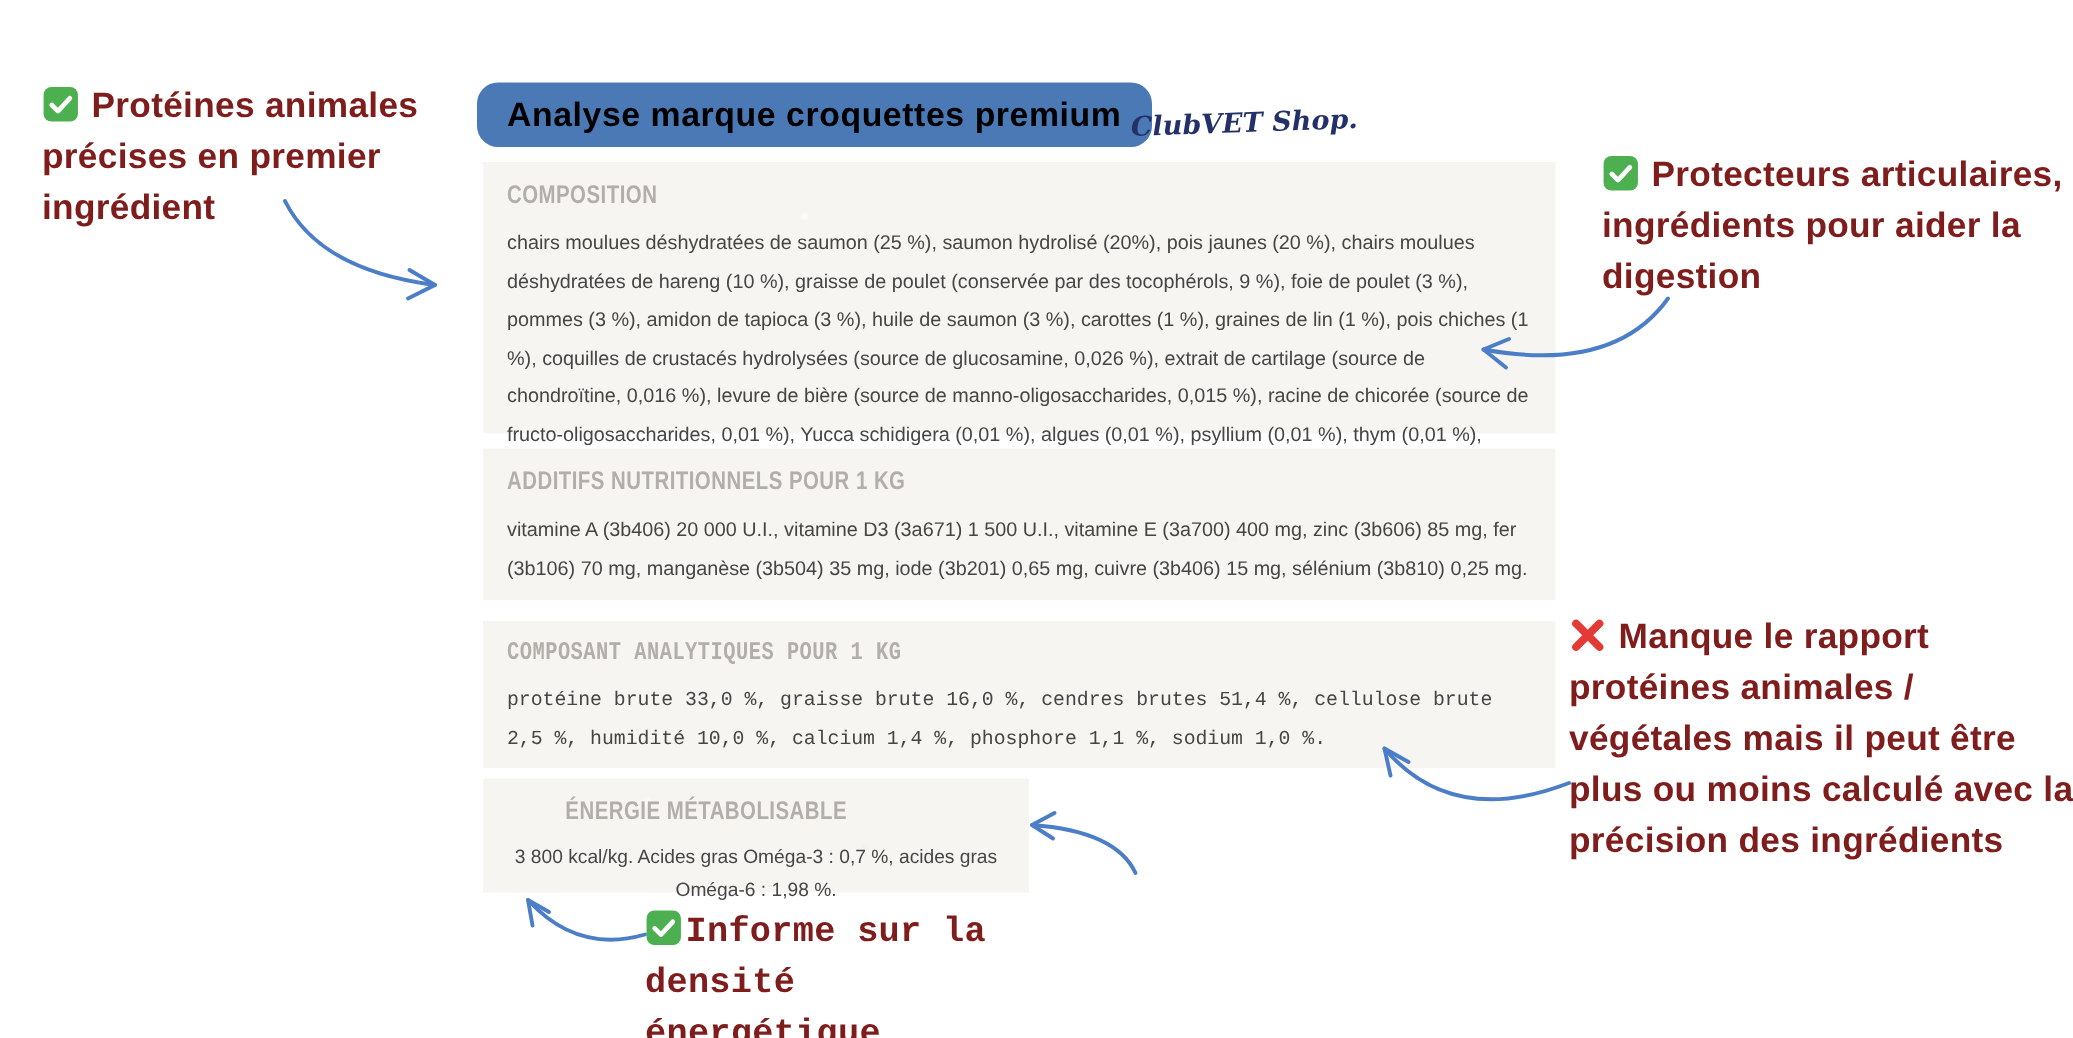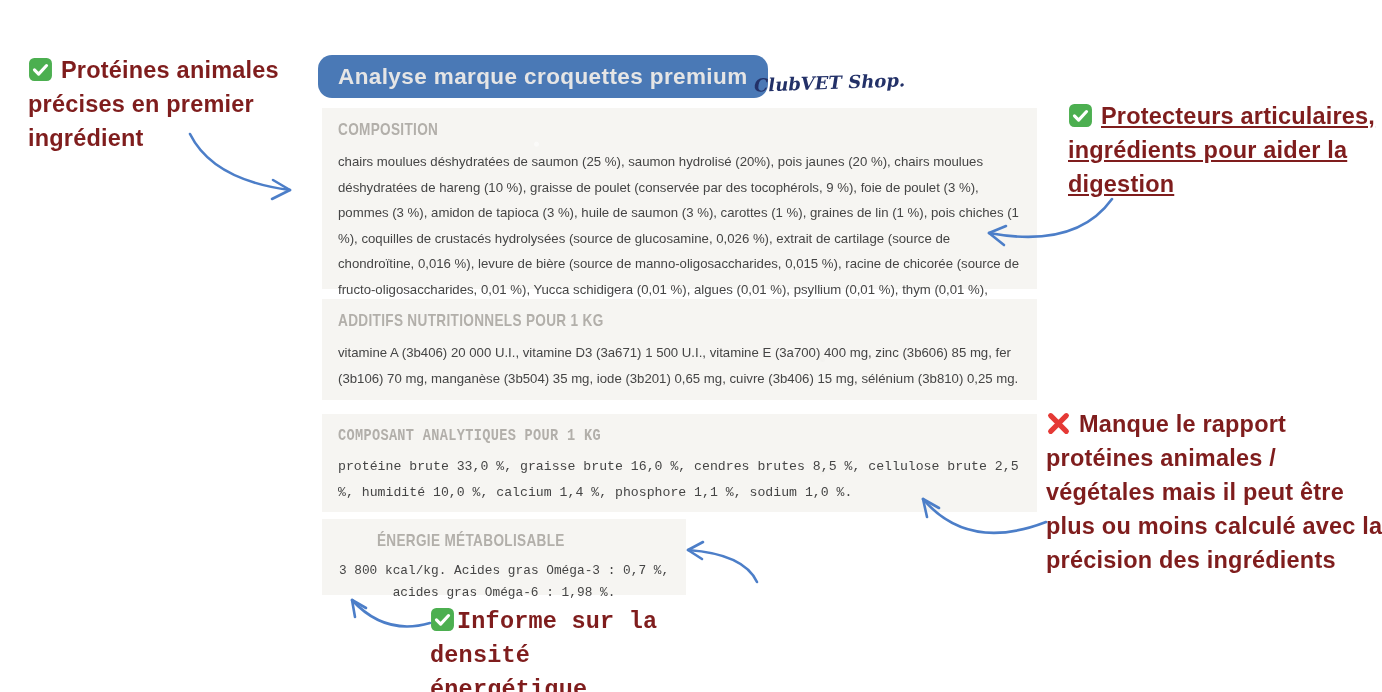--- a/index.html
+++ b/index.html
@@ -11,21 +11,21 @@
   }
   .page { position: absolute; inset: 0; background: #ffffff; }
 
   
   .banner {
     position: absolute; left: 318px; top: 55px;
     background: #4a79b6;
     border-radius: 14px;
     padding: 0 20px;
     height: 43px; line-height: 43px;
-    color: #e5e5e5;
+    color: #000000;
     font-size: 22.5px; font-weight: 700; letter-spacing: 0.4px;
     white-space: nowrap;
   }
   .brand {
     position: absolute; left: 754px; top: 72px;
     font-family: "DejaVu Serif", serif;
     font-style: italic; font-weight: 600;
     color: #233168; font-size: 18px;
     transform: rotate(-2deg);
     white-space: nowrap;
@@ -51,32 +51,32 @@
     transform: scaleX(0.8); transform-origin: left center;
     white-space: nowrap;
     margin-bottom: 9px;
     text-transform: uppercase;
   }
   .block p {
     color: #454545;
     font-size: 13.2px;
     line-height: 25.5px;
   }
-  .block-energie p { font-size: 12.8px; line-height: 22px; font-family: Liberation Mono, monospace; }
+  .block-energie p { font-size: 12.8px; line-height: 22px; }
 
   
   .note {
     position: absolute;
     color: #7f1d1d;
     font-size: 23.5px; font-weight: 700;
     line-height: 34px;
     letter-spacing: 0.2px;
   }
   .note-first-ingredient { left: 28px;   top: 53px;  width: 295px; }
-  .note-joint            { left: 1068px; top: 99px;  width: 315px; text-decoration: underline; }
+  .note-joint            { left: 1068px; top: 99px;  width: 315px; }
   .note-ratio            { left: 1046px; top: 407px; width: 342px; }
   .note-fatty            { left: 744px;  top: 569px; width: 330px; }
   .note-density          { left: 430px;  top: 605px; width: 245px; font-family: Liberation Mono, monospace; }
 
   .emoji {
     display: inline-block; vertical-align: -4px;
     width: 25px; height: 25px;
   }
   .emoji.gap { margin-right: 8px; }
   .emoji.tight { margin-right: 2px; }
@@ -105,21 +105,21 @@
     <p>chairs moulues déshydratées de saumon (25 %), saumon hydrolisé (20%), pois jaunes (20 %), chairs moulues déshydratées de hareng (10 %), graisse de poulet (conservée par des tocophérols, 9 %), foie de poulet (3 %), pommes (3 %), amidon de tapioca  (3 %), huile de saumon (3 %), carottes (1 %), graines de lin (1 %), pois chiches (1 %), coquilles de crustacés hydrolysées (source de glucosamine, 0,026 %), extrait de cartilage (source de chondroïtine, 0,016 %), levure de bière (source de manno-oligosaccharides, 0,015 %), racine de chicorée (source de fructo-oligosaccharides, 0,01 %), Yucca schidigera (0,01 %), algues (0,01 %), psyllium (0,01 %), thym (0,01 %), romarin (0,01 %), origan (0,01 %), airelles (0,0008 %), myrtilles (0,0008 %), framboises (0,0008 %).</p>
   </div>
 
   <div class="block block-additifs">
     <h2>ADDITIFS NUTRITIONNELS POUR 1 KG</h2>
     <p>vitamine A (3b406) 20 000 U.I., vitamine D3 (3a671) 1 500 U.I., vitamine E (3a700) 400 mg, zinc (3b606) 85 mg, fer (3b106) 70 mg, manganèse (3b504) 35 mg, iode (3b201) 0,65 mg, cuivre (3b406) 15 mg, sélénium (3b810) 0,25 mg.</p>
   </div>
 
   <div class="block block-composant">
     <h2>COMPOSANT ANALYTIQUES POUR 1 KG</h2>
-    <p>protéine brute 33,0 %, graisse brute 16,0 %, cendres brutes 8,5 %, cellulose brute 2,5 %, humidité 10,0 %, calcium 1,4 %, phosphore 1,1 %, sodium 1,0 %.</p>
+    <p>protéine brute 33,0 %, graisse brute 16,0 %, cendres brutes 51,4 %, cellulose brute 2,5 %, humidité 10,0 %, calcium 1,4 %, phosphore 1,1 %, sodium 1,0 %.</p>
   </div>
 
   <div class="block block-energie">
     <h2>ÉNERGIE MÉTABOLISABLE</h2>
     <p>3 800 kcal/kg. Acides gras Oméga-3 : 0,7 %, acides gras Oméga-6 : 1,98 %.</p>
   </div>
 
   <div class="note note-first-ingredient">
     <span class="emoji gap">
       <svg viewBox="0 0 24 24" width="25" height="25">

